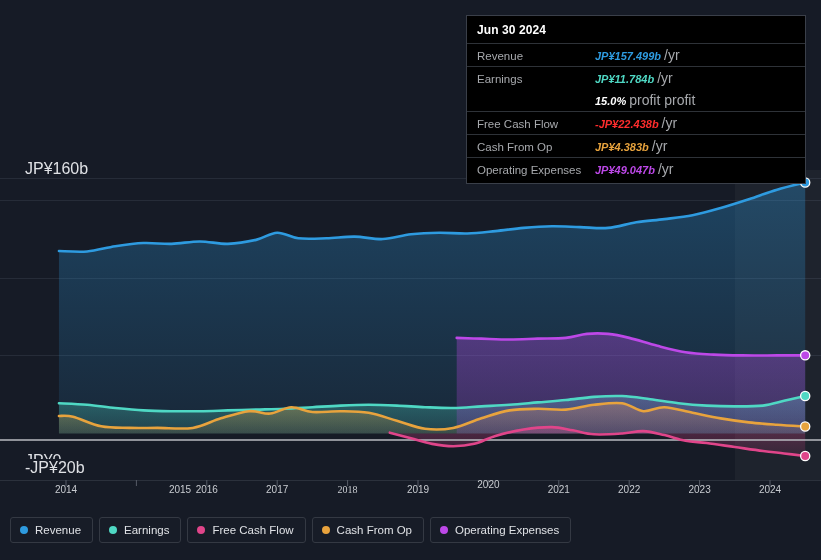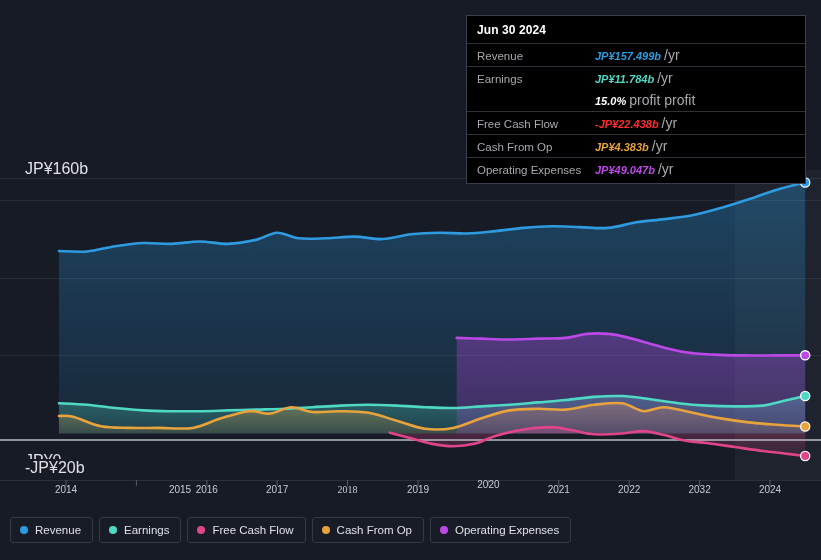--- a/index.html
+++ b/index.html
@@ -144,21 +144,21 @@
   <div id="xlabels">
       <div class="xlab" style="left: 66px; top: 484px;">2014</div>
       <div class="xlab" style="left: 148px; top: 484px; margin-left: 32px;">2015</div>
       <div class="xlab" style="left: 206.8px; top: 484px;">2016</div>
       <div class="xlab" style="left: 277.2px; top: 484px;">2017</div>
       <div class="xlab" style="left: 347.6px; top: 484px; font-family: Liberation Serif, serif;">2018</div>
       <div class="xlab" style="left: 418px; top: 484px;">2019</div>
       <div class="xlab" style="left: 488.4px; top: 479px;">2020</div>
       <div class="xlab" style="left: 558.8px; top: 484px;">2021</div>
       <div class="xlab" style="left: 629.2px; top: 484px;">2022</div>
-      <div class="xlab" style="left: 699.6px; top: 484px;">2032</div>
+      <div class="xlab" style="left: 699.6px; top: 484px;">2023</div>
       <div class="xlab" style="left: 770px; top: 484px;">2024</div>
     </div>
 
   <div class="tooltip">
     <div class="tt-title">Jun 30 2024</div>
     <div id="tt-rows">
         <div class="tt-row">
           <div class="tt-label">Revenue</div>
           <div><span class="tt-val" style="color: rgb(46, 155, 224);">JP¥157.499b</span><span class="tt-unit">/yr</span></div>
         </div>

